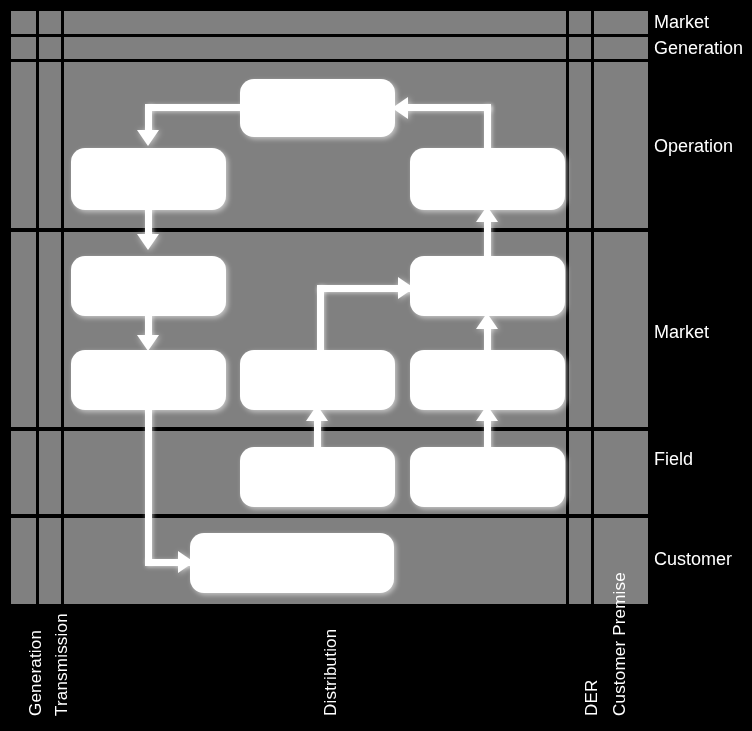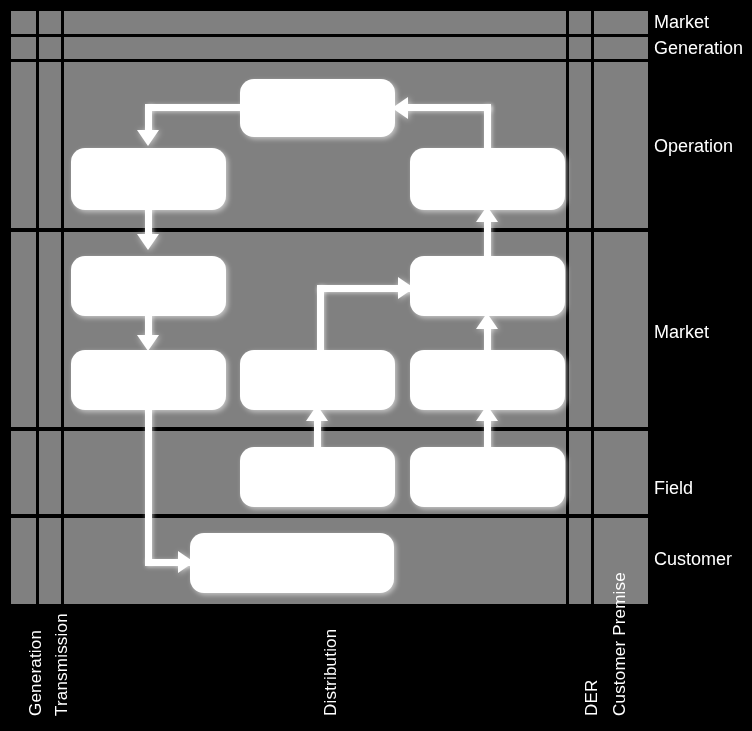--- a/index.html
+++ b/index.html
@@ -192,21 +192,21 @@
       <div class="actor-box" style="left: 410px; top: 350px; width: 155px; height: 60px; background: rgb(255, 255, 255);"></div>
       <div class="actor-box" style="left: 240px; top: 447px; width: 155px; height: 60px; background: rgb(255, 255, 255);"></div>
       <div class="actor-box" style="left: 410px; top: 447px; width: 155px; height: 60px; background: rgb(255, 255, 255);"></div>
       <div class="actor-box" style="left: 190px; top: 533px; width: 204px; height: 60px; background: rgb(255, 255, 255);"></div>
     </div>
   <div id="zone-labels-layer">
       <div class="zone-label" style="top: 13px;">Market</div>
       <div class="zone-label" style="top: 39px;">Generation</div>
       <div class="zone-label" style="top: 137px;">Operation</div>
       <div class="zone-label" style="top: 323px;">Market</div>
-      <div class="zone-label" style="top: 479px;">Field</div>
+      <div class="zone-label" style="top: 450px;">Field</div>
       <div class="zone-label" style="top: 550px;">Customer</div>
     </div>
   <div id="domain-labels-layer">
       <div class="domain-label" style="left: 27px; top: 716px;">Generation</div>
       <div class="domain-label" style="left: 53px; top: 716px;">Transmission</div>
       <div class="domain-label" style="left: 322px; top: 716px;">Distribution</div>
       <div class="domain-label" style="left: 583px; top: 716px;">DER</div>
       <div class="domain-label" style="left: 611px; top: 716px;">Customer Premise</div>
     </div>
 </div>

